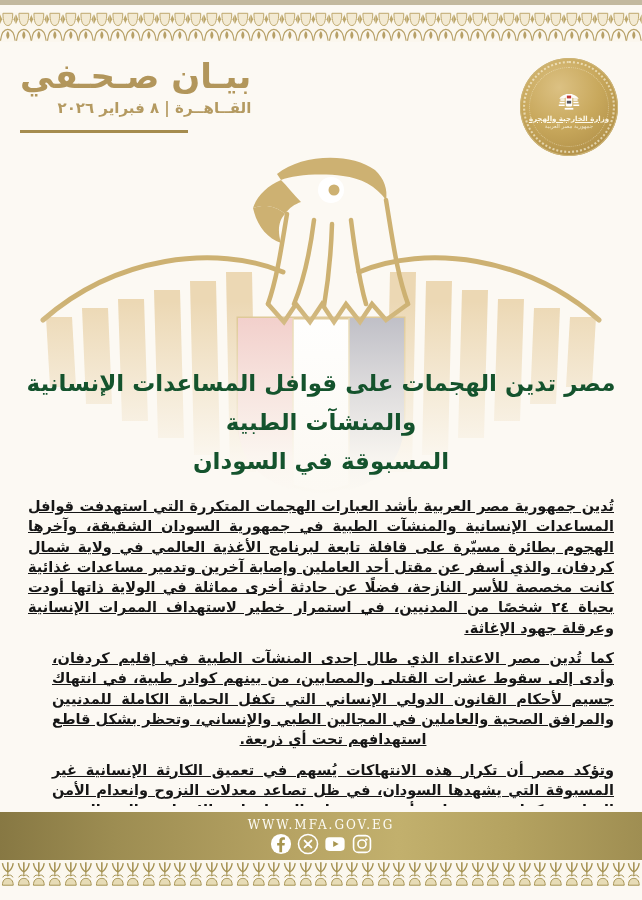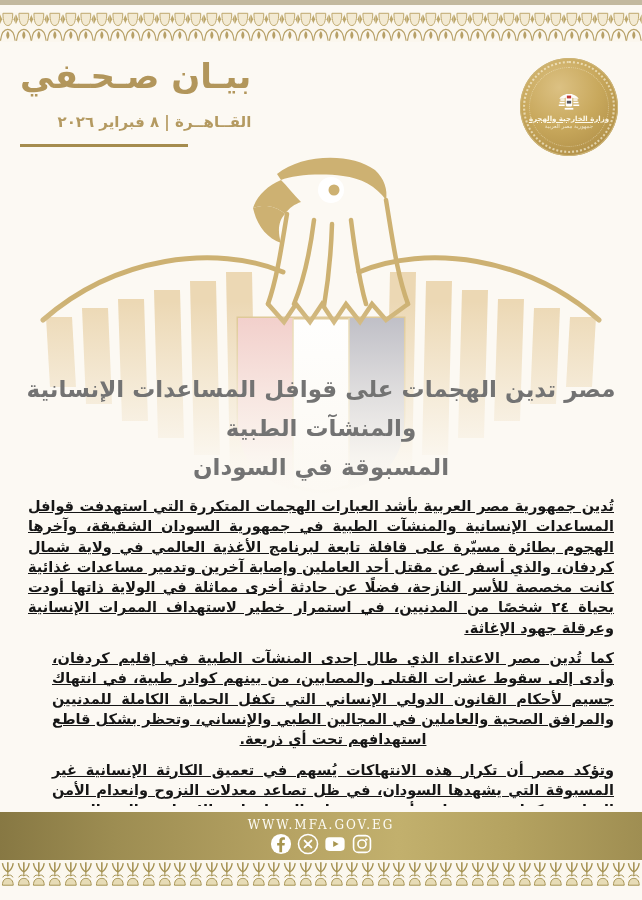--- a/index.html
+++ b/index.html
@@ -11,21 +11,21 @@
     font-family:"DejaVu Sans", sans-serif;
   }
   .page-top-line { flex:0 0 auto; height:5px; background:#c3b99f; margin-bottom:7px; }
 
   .frieze { flex:0 0 auto; display:flex; justify-content:center; overflow:hidden; }
   .frieze-top { height:30px; }
   .frieze-bottom { height:26px; margin-bottom:14px; }
 
   header { flex:0 0 auto; display:flex; justify-content:space-between; align-items:flex-start; padding:16px 24px 0 20px; }
   .masthead h1 { margin:0; direction:rtl; text-align:right; font-size:34px; font-weight:bold; color:#b2965b; line-height:1.1; }
-  .dateline { margin-top:18px; direction:rtl; text-align:right; font-size:15px; font-weight:bold; color:#b49a61; }
+  .dateline { margin-top:4px; direction:rtl; text-align:right; font-size:15px; font-weight:bold; color:#b49a61; }
   .gold-rule { margin-top:13px; width:168px; height:3px; background:#a58c4e; }
 
   .seal {
     position:relative; width:98px; height:98px; border-radius:50%;
     background: radial-gradient(circle at 40% 30%, #dcc183 0%, #c8a85c 45%, #b3924a 78%, #a08138 100%);
     box-shadow: 0 0 0 1px #cdb578 inset;
     display:flex; flex-direction:column; align-items:center; justify-content:center;
   }
   .seal-ring  { position:absolute; inset:3px;  border-radius:50%; border:2px dotted rgba(250,244,222,.65); }
   .seal-ring2 { position:absolute; inset:9px;  border-radius:50%; border:1px dotted rgba(250,244,222,.45); }
@@ -33,23 +33,23 @@
   .seal-text1 { font-size:7px;  line-height:1.2; color:#fdf9ea; font-weight:bold; direction:rtl;text-decoration:underline; }
   .seal-text2 { font-size:5.5px; line-height:1.2; color:rgba(253,249,234,.8); direction:rtl; }
 
   .emblem-wrap { position:relative; flex:0 0 auto; height:332px; }
   .emblem-svg { position:absolute; left:31px; top:-6px; width:580px; height:345px; }
   .emblem-fade {
     position:absolute; left:0; right:0; top:145px; bottom:-8px;
     background: linear-gradient(180deg, rgba(252,249,243,0) 0%, rgba(252,249,243,.55) 45%, rgba(252,249,243,.92) 80%, #fcf9f3 100%);
   }
   .headline {
-    position:absolute; left:0; right:0; top:214px; margin:0; padding:0 20px;
+    position:absolute; left:0; right:0; top:208px; margin:0; padding:0 20px;
     direction:rtl; text-align:center;
-    font-size:23px; line-height:1.7; font-weight:bold; color:#737373;
+    font-size:23px; line-height:1.7; font-weight:bold; color:#14532d;
   }
 
   main.body-text { flex:0 0 auto; height:318px; overflow:hidden; padding:8px 28px 0 28px; direction:rtl; }
   main.body-text p {
     margin:0 0 10px; font-size:14.5px; font-weight:bold; color:#161616;
     line-height:1.4; text-align:justify;text-decoration:underline;
   }
   main.body-text p.center-last { text-align-last:center;margin-left:24px; }
 
   footer.footer-bar {

